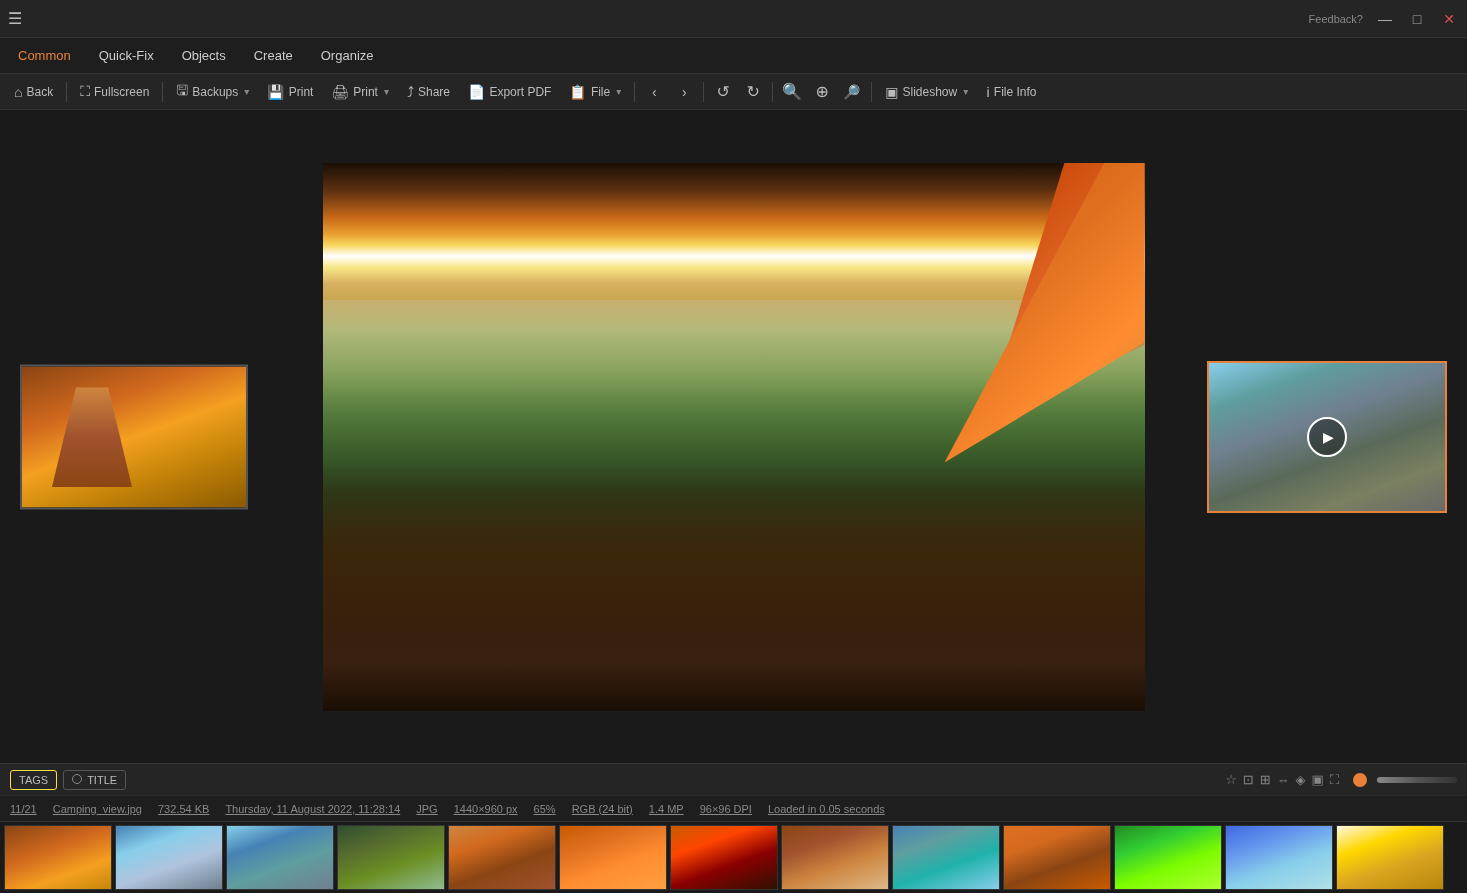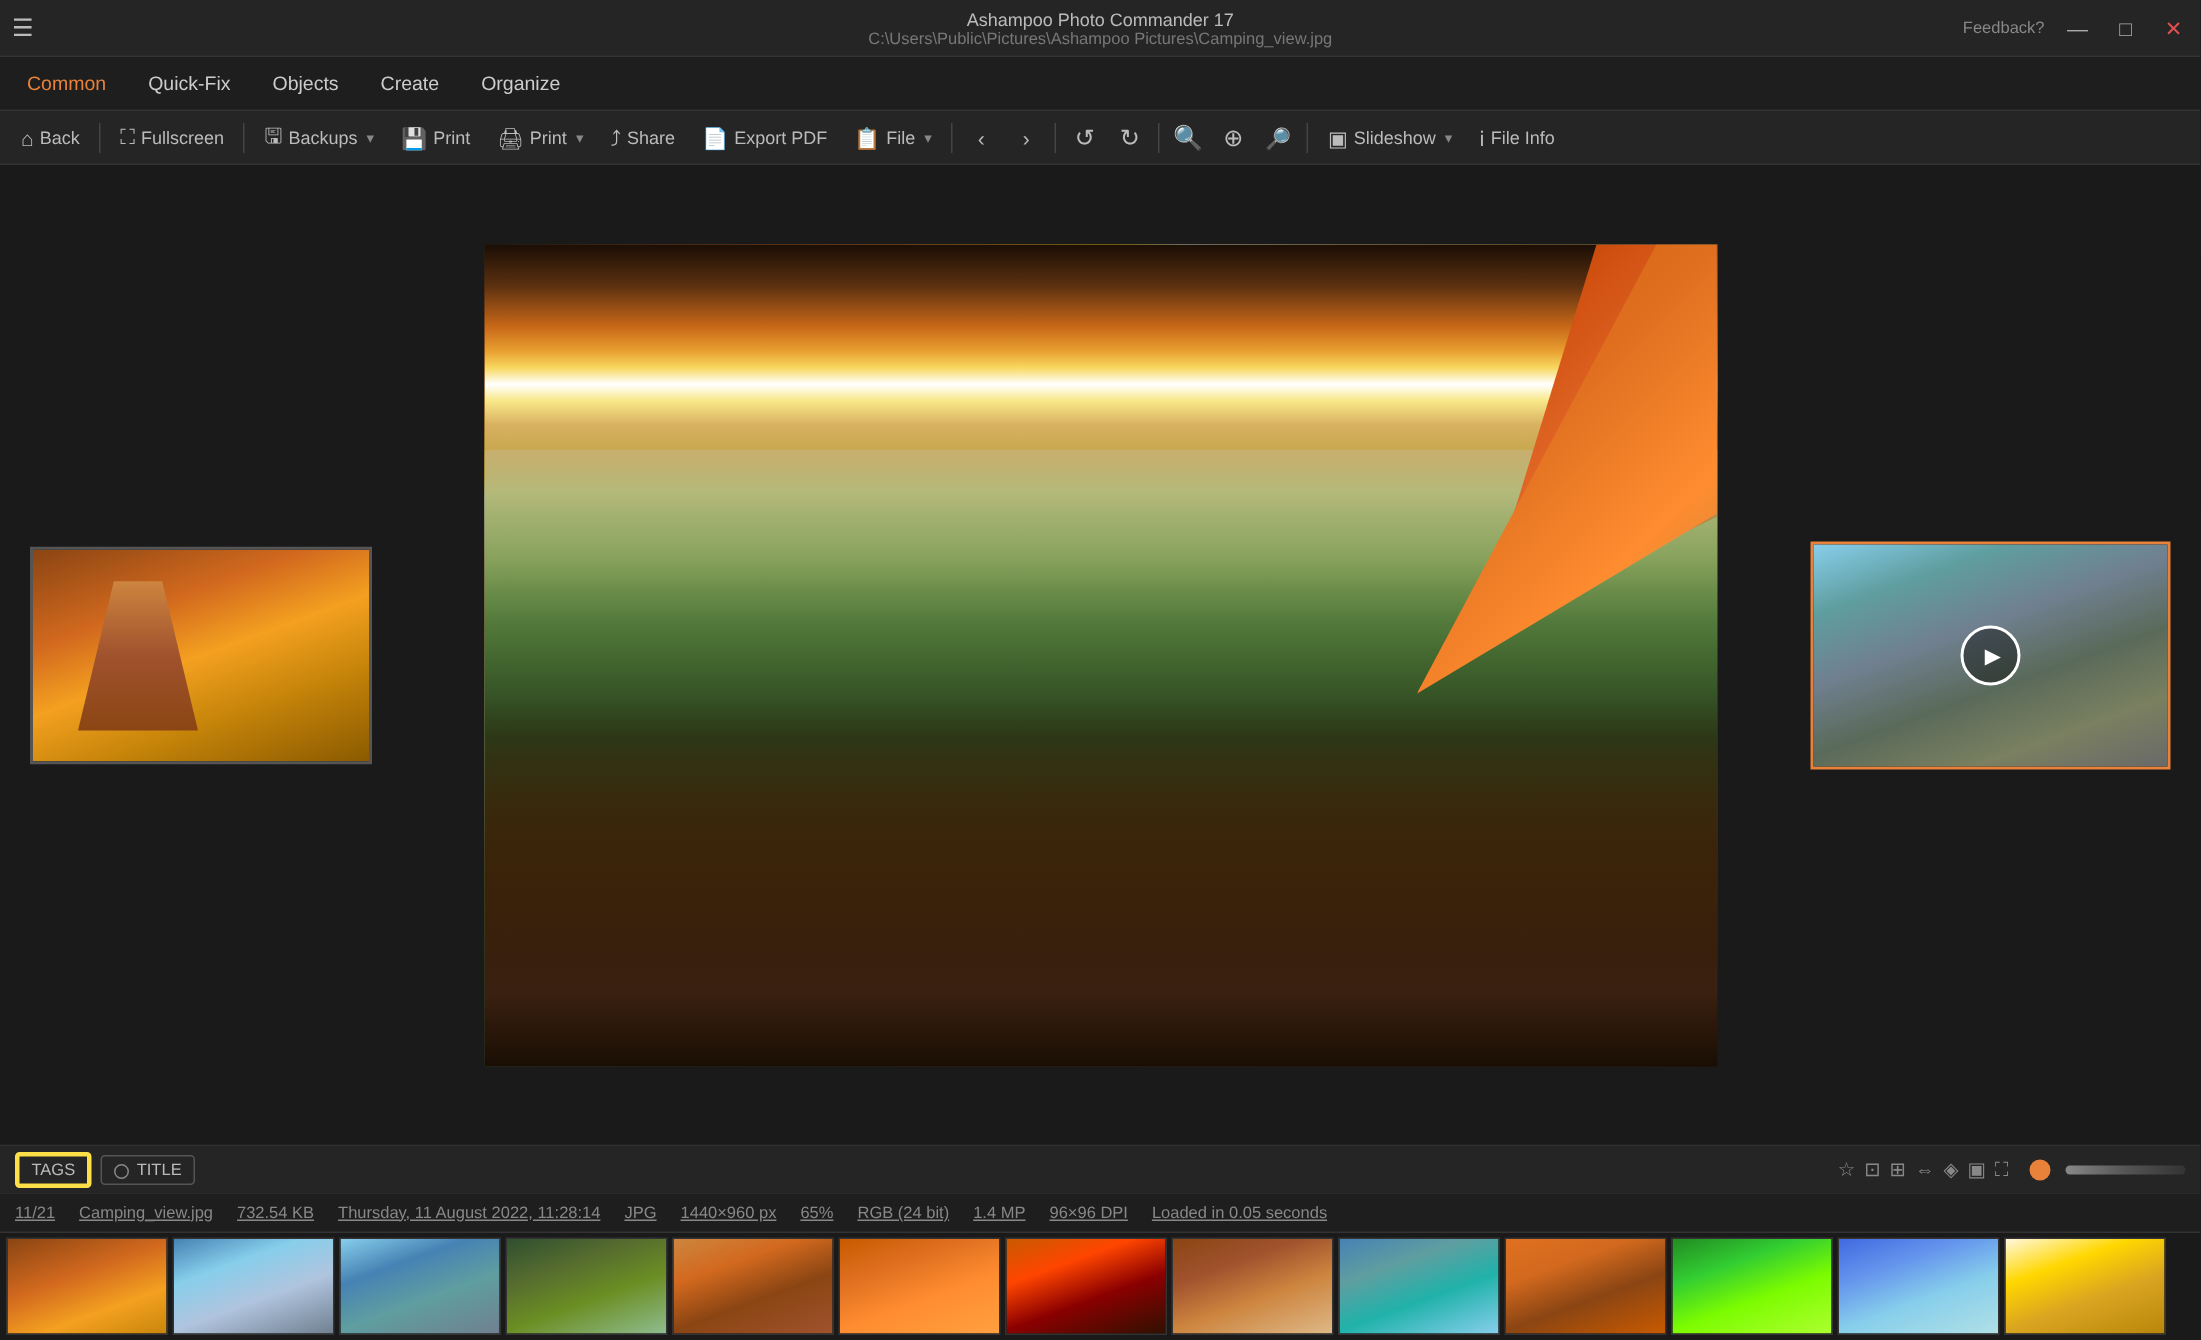--- a/index.html
+++ b/index.html
@@ -265,27 +265,27 @@
       gap: 0;
     }
     #tags-btn {
       display: flex;
       align-items: center;
       gap: 5px;
       padding: 3px 8px;
       font-size: 11px;
       color: #bbb;
       cursor: pointer;
-      border: 3px solid #fde047;
+      border: 1px solid #fde047;
       border-radius: 3px;
       margin-right: 6px;
     }
     #title-btn {
       display: flex;
-      align-items: flex-end;
+      align-items: flex-start;
       gap: 5px;
       padding: 3px 8px;
       font-size: 11px;
       color: #bbb;
       cursor: pointer;
       border: 1px solid #555;
       border-radius: 3px;
       margin-right: 10px;
     }
     .dot-indicator {
@@ -377,24 +377,20 @@
       pointer-events: none;
     }
   </style>
 </head>
 <body>
 
 <div id="titlebar">
   <div id="titlebar-left">
     <span id="menu-icon">☰</span>
 
-  </div>
-  <div id="titlebar-title-wrap">
-    <span id="app-title" style="font-size:12px;color:#bbb;">Ashampoo Photo Commander 17</span>
-    <span id="app-path" style="font-size:11px;color:#777;">C:\Users\Public\Pictures\Ashampoo Pictures\Camping_view.jpg</span>
   </div>
   <div id="titlebar-right">
     <span style="font-size:11px;color:#888;cursor:pointer;">Feedback?</span>
     <span class="window-btn">—</span>
     <span class="window-btn">□</span>
     <span class="window-btn" style="color:#e05050;">✕</span>
   </div>
 </div>
 
 <div id="menubar">

